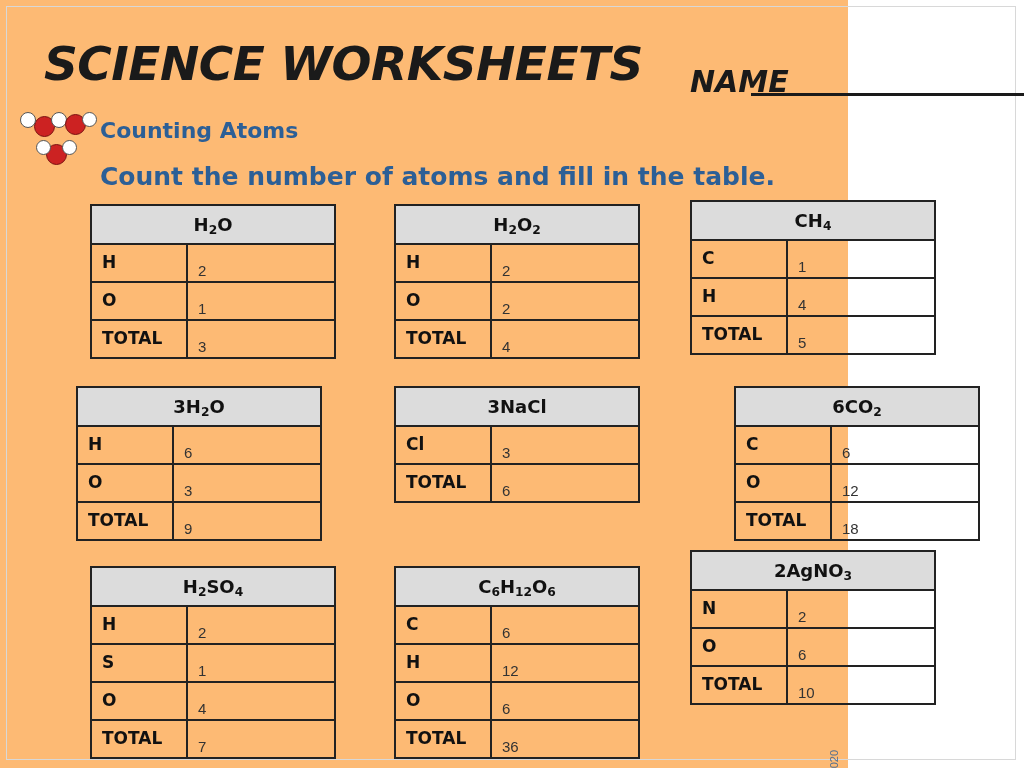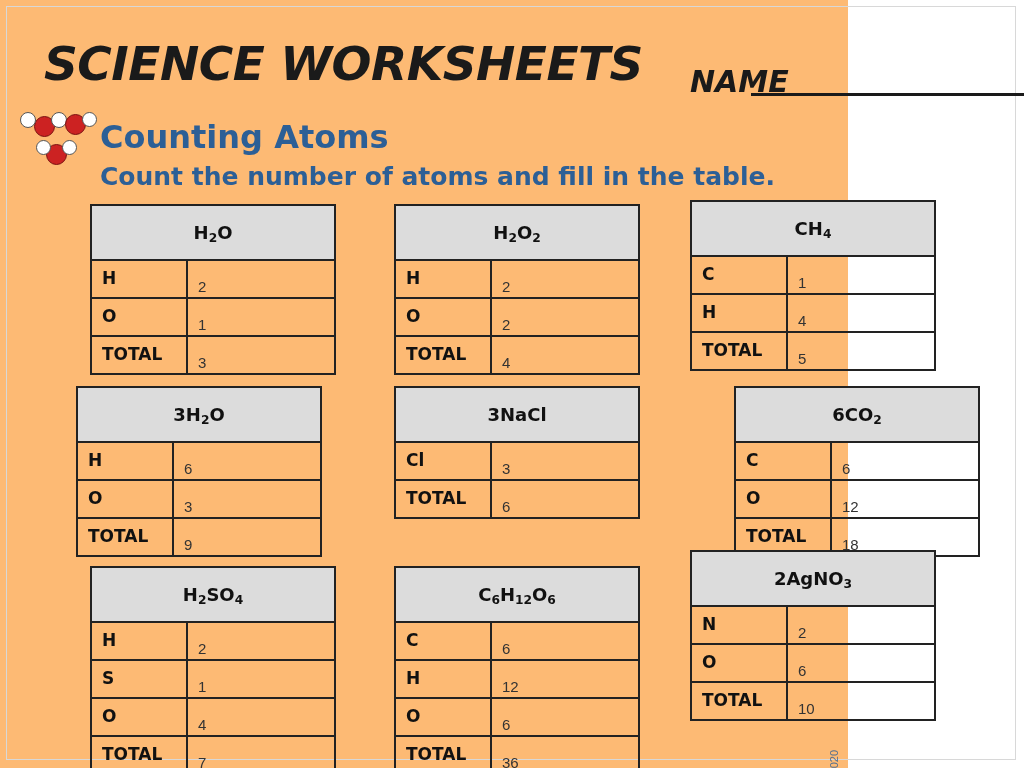--- a/index.html
+++ b/index.html
@@ -93,21 +93,21 @@
     border: 1px solid #555555;
   }
 
   
   .subtitle {
     position: absolute;
     left: 100px;
     top: 118px;
     font-family: "DejaVu Sans", sans-serif;
     font-weight: bold;
-    font-size: 32px;
+    font-size: 22px;
     color: #2c5f96;
   }
   .instruction {
     position: absolute;
     left: 100px;
     top: 162px;
     font-family: "DejaVu Sans", sans-serif;
     font-weight: bold;
     font-size: 25px;
     color: #2c5f96;
@@ -130,21 +130,21 @@
     box-sizing: border-box;
   }
   .tbl th {
     background: #dcdcdc;
     font-family: "DejaVu Sans", sans-serif;
     font-weight: bold;
     font-size: 18px;
     color: #111111;
     height: 34px;
     text-align: center;
-    padding: 16px;
+    padding: 8px;
   }
   .tbl td.lbl {
     font-family: "DejaVu Sans", sans-serif;
     font-weight: bold;
     font-size: 17px;
     color: #111111;
     padding: 2px 0 4px 10px;
     vertical-align: middle;
     height: 38px;
   }

